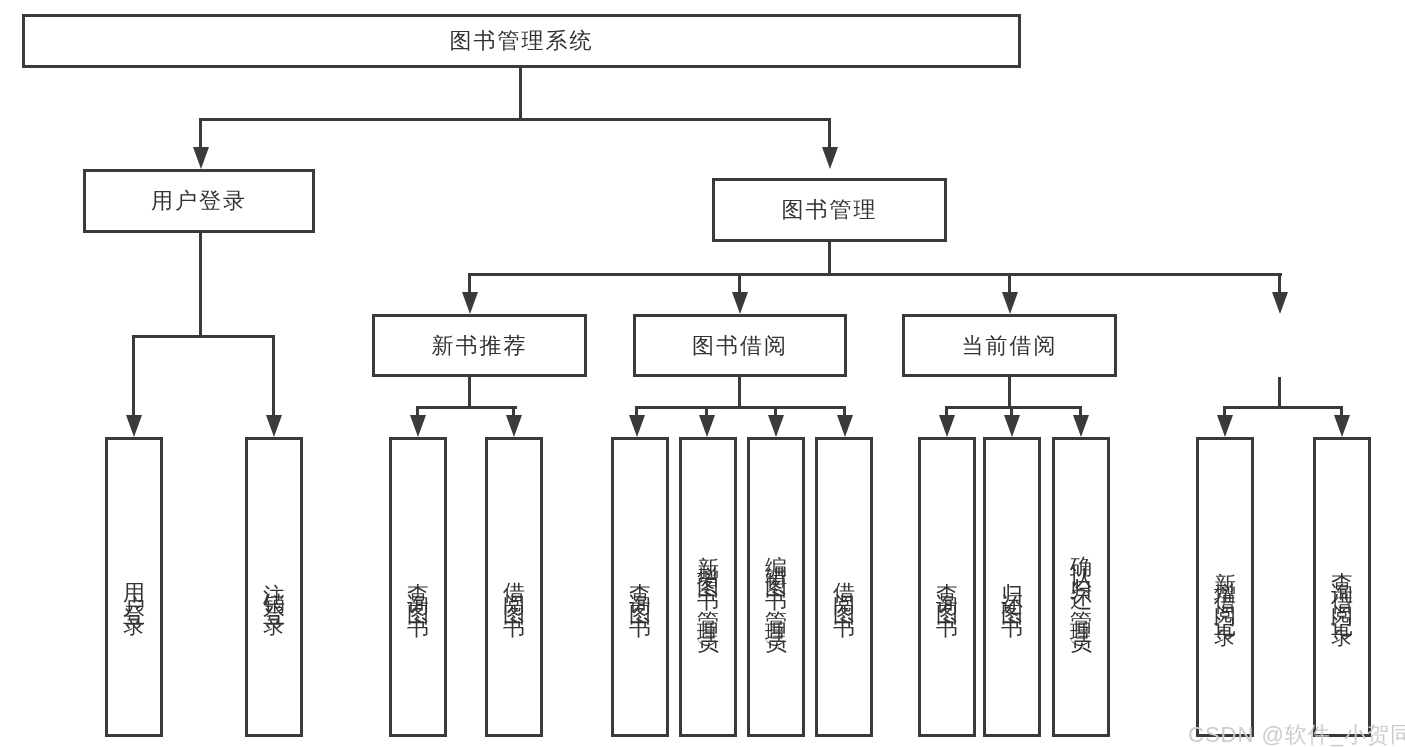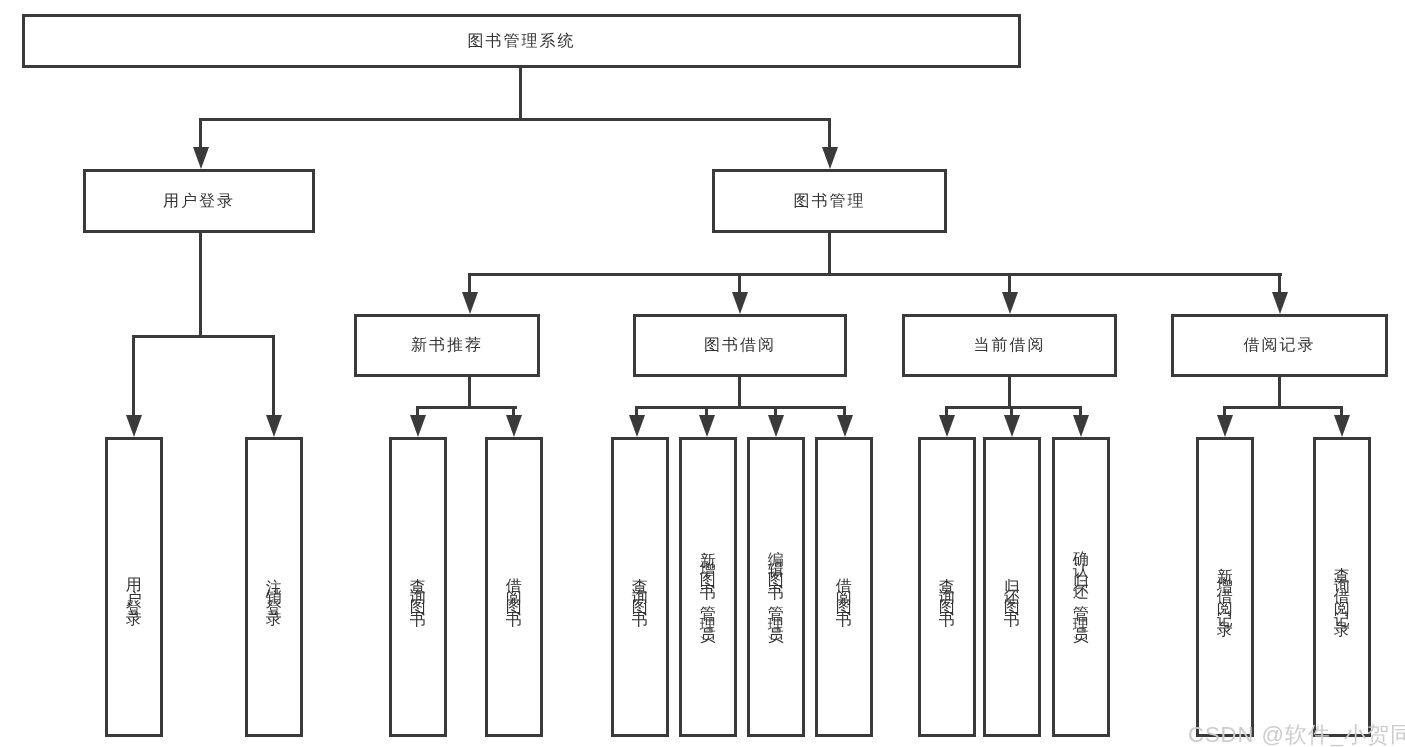--- a/index.html
+++ b/index.html
@@ -4,21 +4,21 @@
 <style>
   html,body{margin:0;padding:0;background:#ffffff;}
   .canvas{
     position:relative;width:1405px;height:747px;background:#ffffff;
     font-family:"Liberation Sans","DejaVu Sans",sans-serif;overflow:hidden;
   }
   .box{
     position:absolute;box-sizing:border-box;background:#ffffff;
     border:3px solid #3a3a3a;color:#333333;
     display:flex;align-items:center;justify-content:center;
-    font-size:16px;letter-spacing:2px;z-index:2;
+    font-size:22px;letter-spacing:2px;z-index:2;
   }
   .leaf span{
     writing-mode:vertical-rl;text-orientation:mixed;
     letter-spacing:11px;line-height:1.1;white-space:nowrap;
   }
   .hline,.vline{position:absolute;background:#3a3a3a;z-index:1;}
   .hline{height:3px;}
   .vline{width:3px;}
   .arrow{
     position:absolute;width:0;height:0;z-index:1;
@@ -35,35 +35,32 @@
 
 <div class="canvas">
 
   <div class="box" style="left:22px;top:14px;width:999px;height:54px">
     <span>图书管理系统</span>
   </div>
 
   <div class="box" style="left:83px;top:169px;width:232px;height:64px">
     <span>用户登录</span>
   </div>
-  <div class="box" style="left:712px;top:169px;width:235px;height:64px">
+  <div class="box" style="left:712px;top:178px;width:235px;height:64px">
     <span>图书管理</span>
   </div>
 
-  <div class="box" style="left:354px;top:314px;width:186px;height:63px">
+  <div class="box" style="left:372px;top:314px;width:215px;height:63px">
     <span>新书推荐</span>
   </div>
   <div class="box" style="left:902px;top:314px;width:215px;height:63px">
     <span>当前借阅</span>
   </div>
   <div class="box" style="left:633px;top:314px;width:214px;height:63px">
     <span>图书借阅</span>
-  </div>
-  <div class="box" style="left:1171px;top:314px;width:217px;height:63px">
-    <span>借阅记录</span>
   </div>
 
   <div class="box leaf" style="left:105px;top:437px;width:58px;height:300px">
     <span>用户登录</span>
   </div>
   <div class="box leaf" style="left:245px;top:437px;width:58px;height:300px">
     <span>注销登录</span>
   </div>
 
   <div class="box leaf" style="left:389px;top:437px;width:58px;height:300px">

